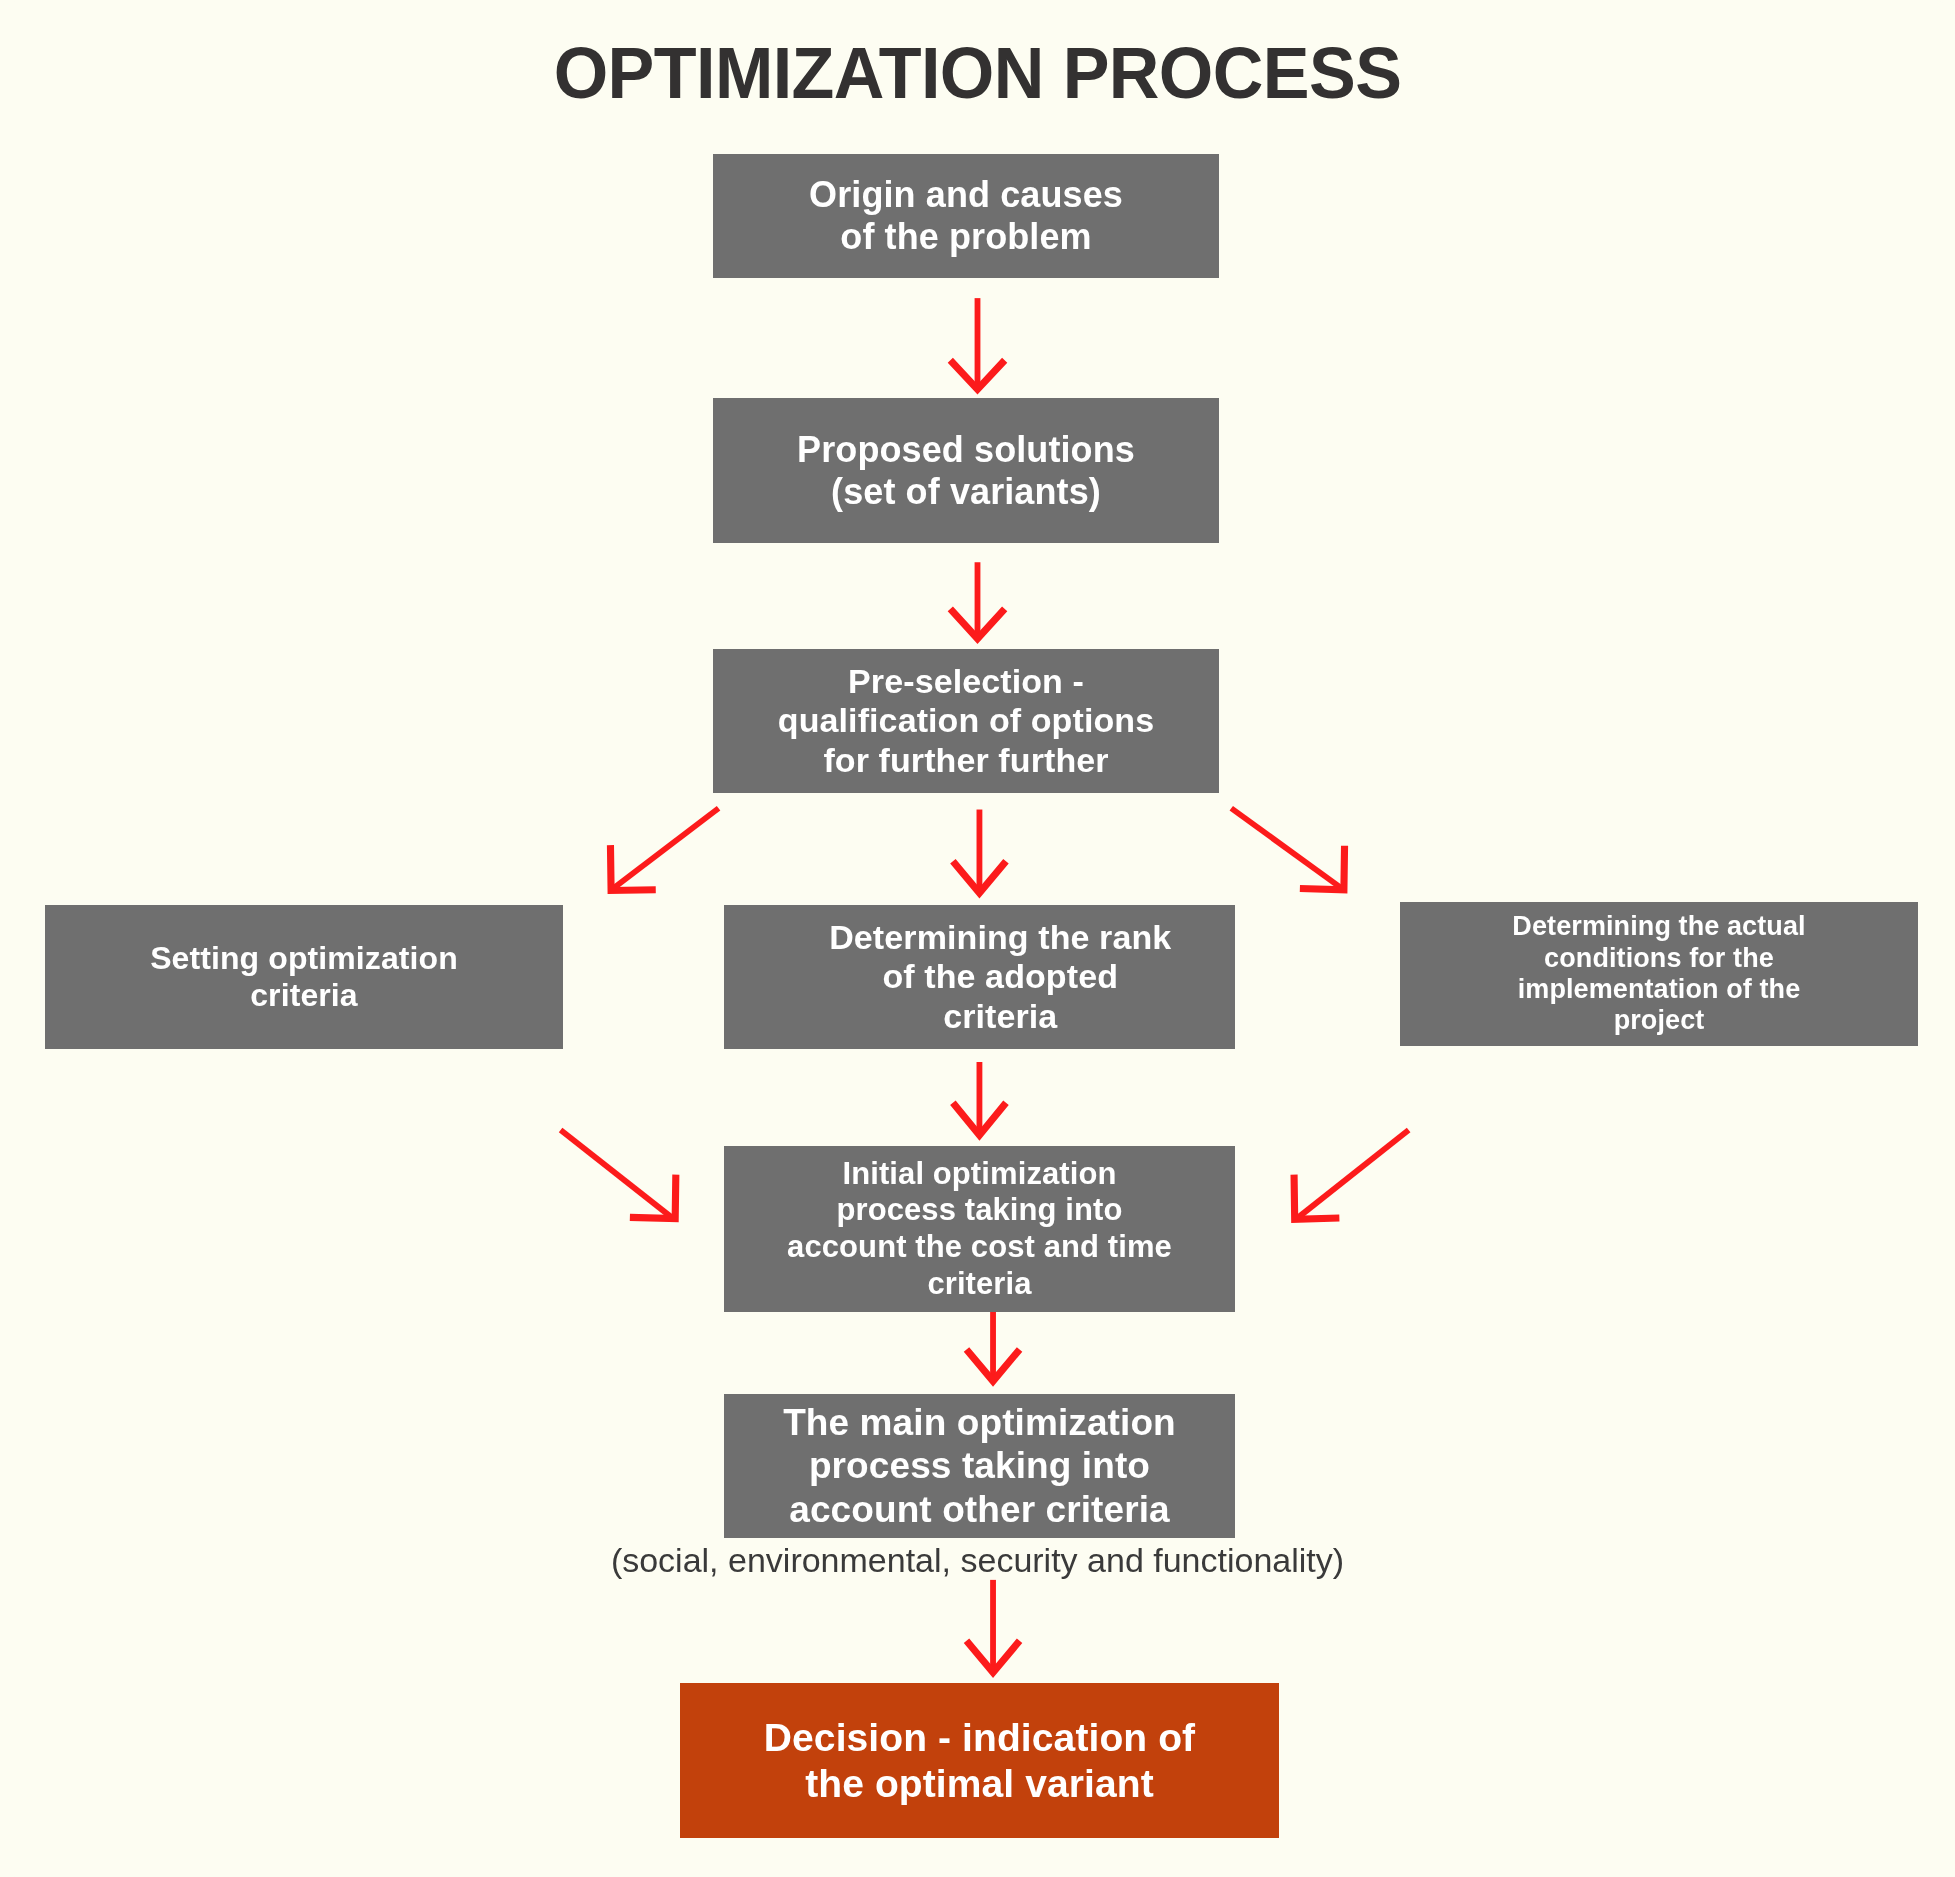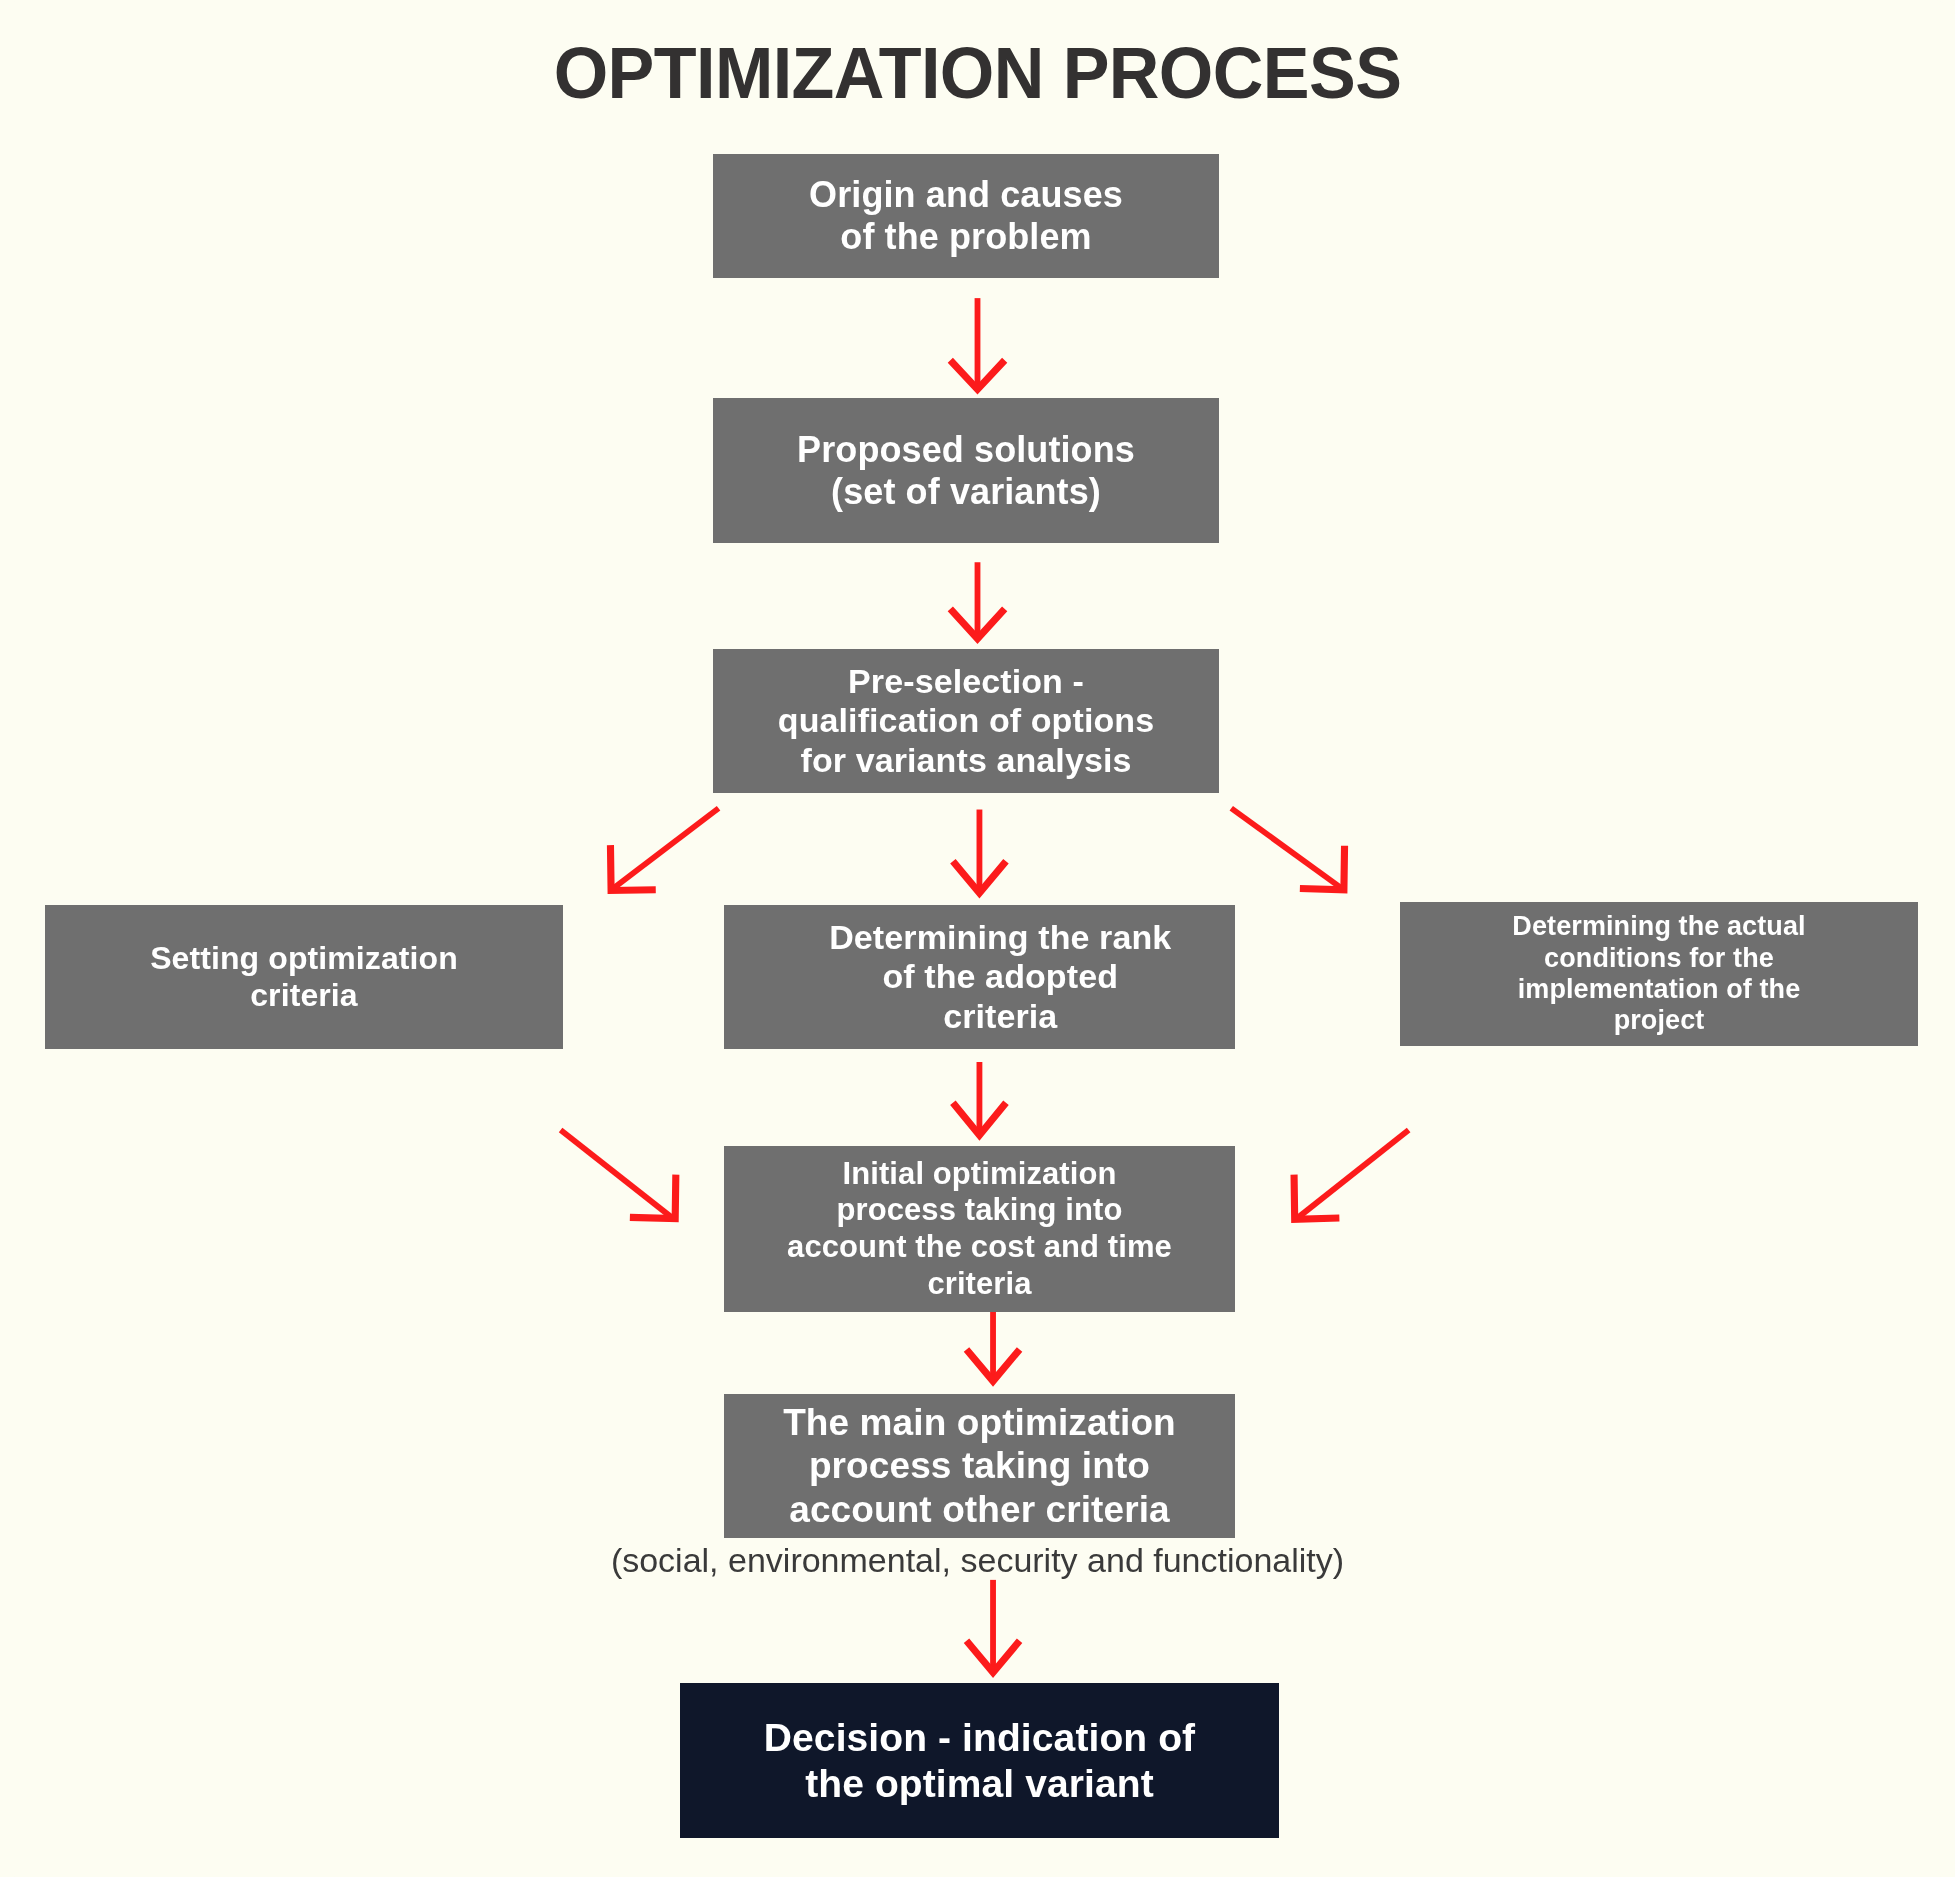--- a/index.html
+++ b/index.html
@@ -43,21 +43,21 @@
     text-align: center;
     color: #ffffff;
     font-weight: bold;
     font-family: "Liberation Sans", sans-serif;
     line-height: 1.16;
     white-space: pre-line;
     letter-spacing: 0.1px;
     padding: 2.6px 6.5px;
   }
   .node.gray  { background: #6f6f6f; }
-  .node.green { background: #0f172a; }
+  .node.green { background: #c2410c; }
 
   
   #node-origin      { left: 713px; top: 154px;  width: 506px;  height: 124px; font-size: 36px; }
   #node-proposed    { left: 713px; top: 398px;  width: 506px;  height: 145px; font-size: 36px; }
   #node-preselect   { left: 713px; top: 649px; width: 506px;  height: 144px; font-size: 34px; }
   #node-setcriteria { left: 45px;   top: 905px; width: 518px;  height: 144px; font-size: 32px; }
   #node-rank        { left: 724px; top: 905px; width: 511px;  height: 144px; font-size: 34px; padding-left: 48px; }
   #node-actual      { left: 1400px; top: 902px; width: 518px;  height: 144px; font-size: 27px; text-align: center; }
   #node-initial     { left: 724px; top: 1146px; width: 511px;  height: 166px; font-size: 31px; line-height: 1.18; }
   #node-main        { left: 724px; top: 1394px; width: 511px;  height: 144px; font-size: 37px; line-height: 1.18; }
@@ -158,21 +158,21 @@
   </svg>
 
   <div id="node-origin" class="node gray">Origin and causes
 of the problem</div>
 
   <div id="node-proposed" class="node gray">Proposed solutions
 (set of variants)</div>
 
   <div id="node-preselect" class="node gray">Pre-selection -
 qualification of options
-for variants analysis</div>
+for further further</div>
 
   <div id="node-setcriteria" class="node gray">Setting optimization
 criteria</div>
 
   <div id="node-rank" class="node gray">Determining the rank
 of the adopted
 criteria</div>
 
   <div id="node-actual" class="node gray">Determining the actual
 conditions for the

